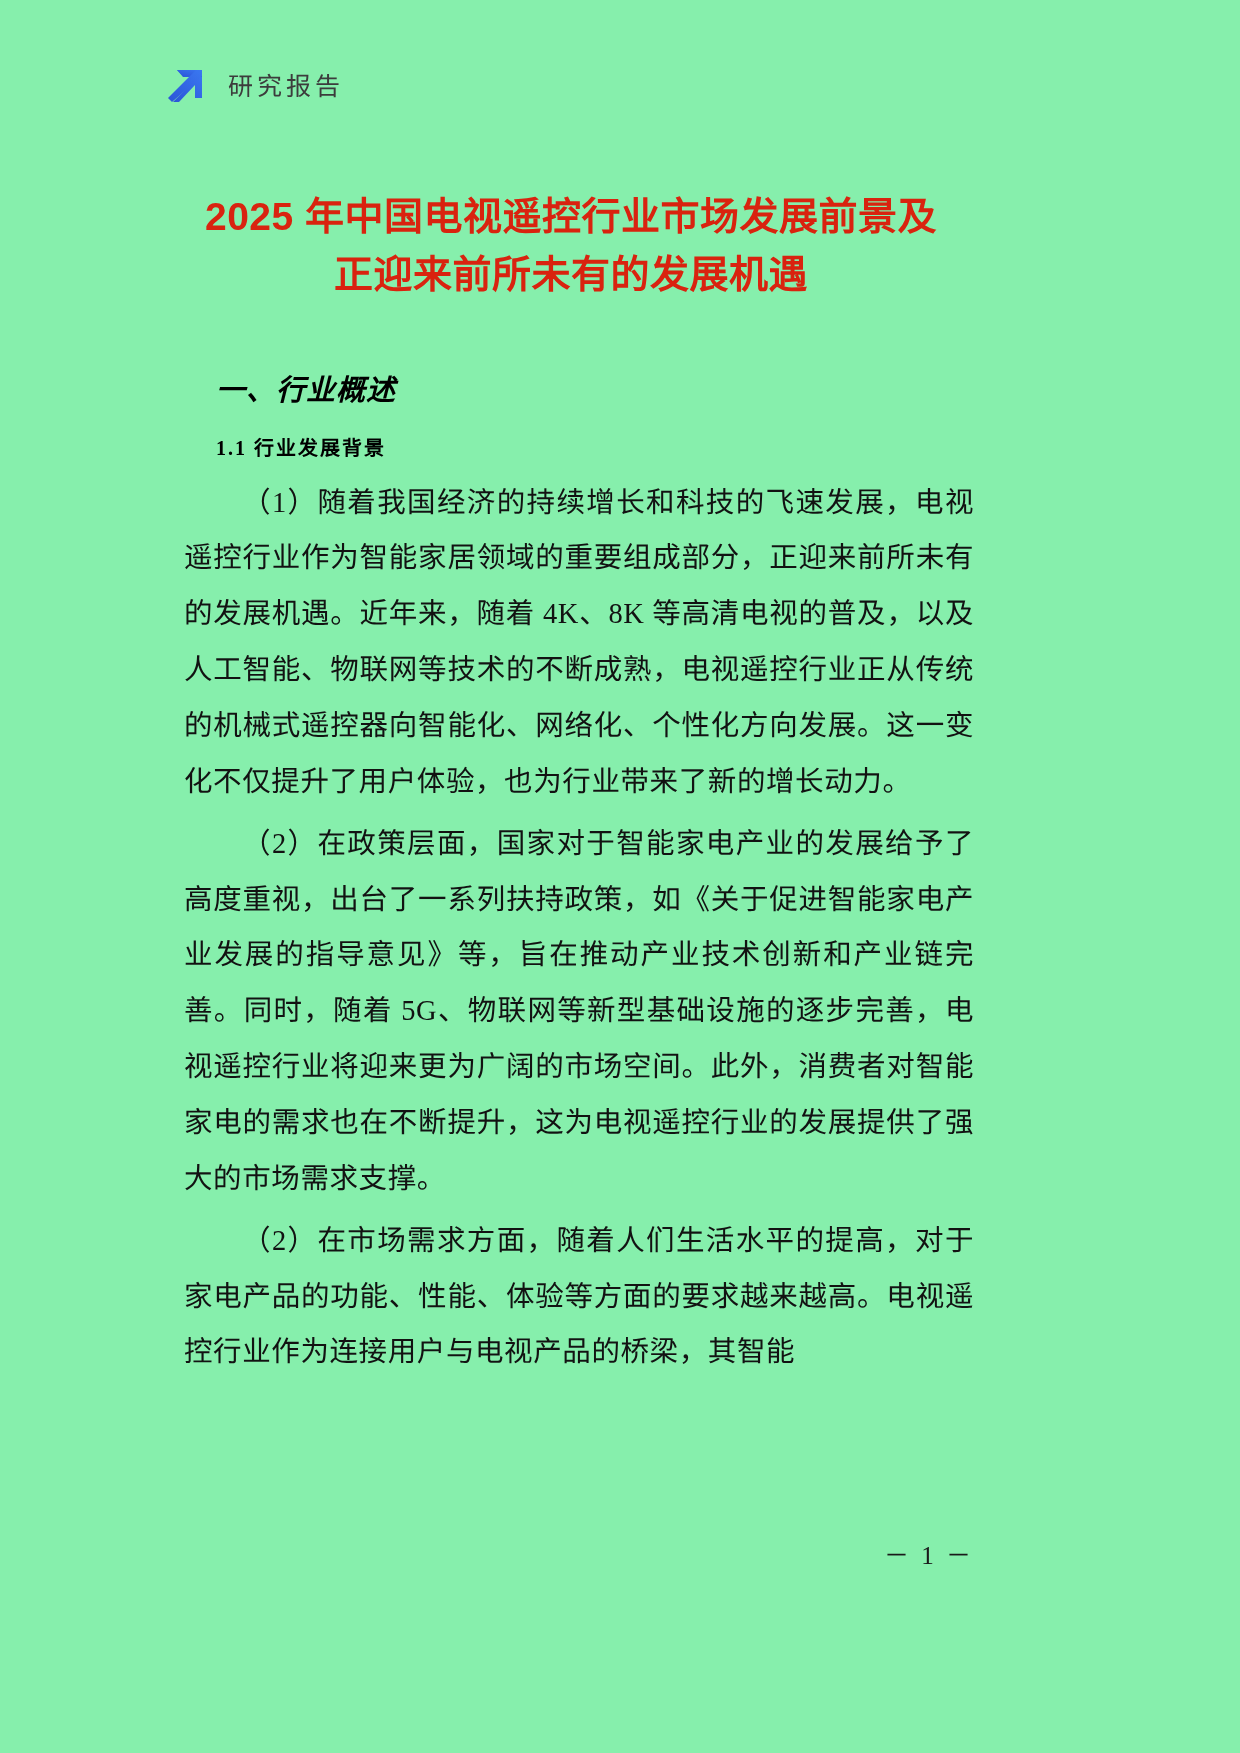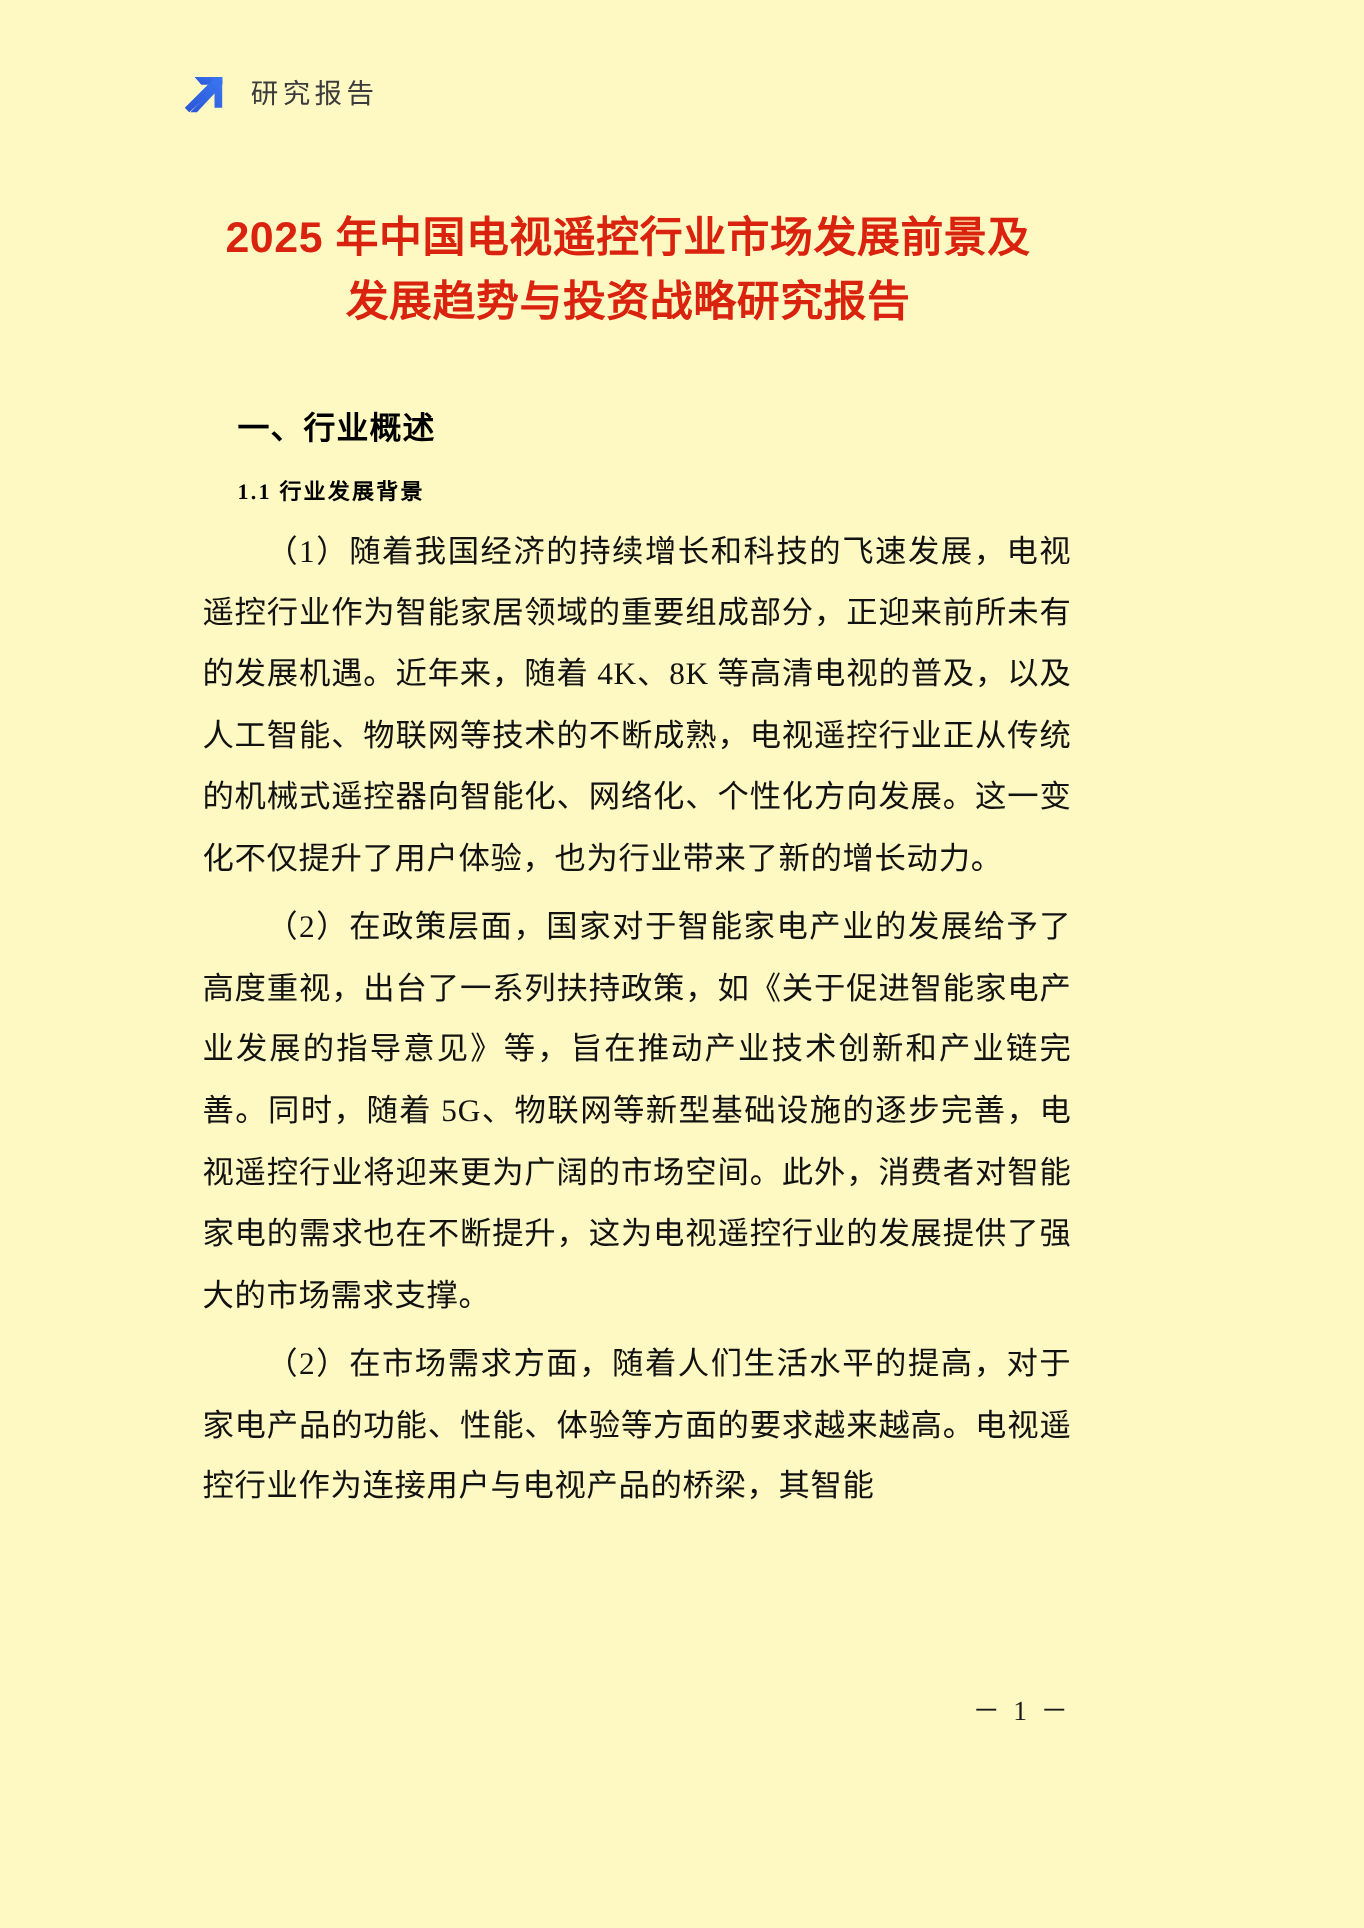--- a/index.html
+++ b/index.html
@@ -8,21 +8,21 @@
     padding: 0;
     background: #ffffff;
   }
   body {
     font-family: "Liberation Serif", "DejaVu Serif", serif;
   }
   .page {
     position: relative;
     width: 1240px;
     height: 1753px;
-    background: #fef9c3;
+    background: #86efac;
     margin: 0 auto;
     overflow: hidden;
     box-sizing: border-box;
   }
 
   
   .header {
     position: absolute;
     top: 58px;
     left: 158px;
@@ -70,20 +70,21 @@
 
   .h1 {
     font-family: "Liberation Sans", "DejaVu Sans", sans-serif;
     font-weight: bold;
     font-size: 29px;
     color: #000000;
     margin: 0 0 22px 0;
     padding-left: 48px;
     letter-spacing: 1px;
     line-height: 1.4;
+    font-style: italic;
   }
 
   .h2 {
     font-family: "Liberation Serif", "DejaVu Serif", serif;
     font-size: 20px;
     color: #000000;
     margin: 0 0 12px 0;
     padding-left: 48px;
     letter-spacing: 2px;
     line-height: 1.5;
@@ -133,21 +134,21 @@
         <path d="M21 12 L46 12 L46 19 L27 19 Z" fill="url(#lg)" transform="translate(-2,0)"></path>
         <path d="M19 12 L44 12 L44 18 L25 18 Z" fill="url(#lg)"></path>
         <path d="M14 44 L10 40 L38 12 L44 12 L44 18 Z" fill="url(#lg)"></path>
       </svg>
     </span>
     <span class="logo-text">研究报告</span>
   </div>
 
   <div class="doc-title">
     <span class="tline">2025 年中国电视遥控行业市场发展前景及</span>
-    <span class="tline">发展趋势与投资战略研究报告</span>
+    <span class="tline">正迎来前所未有的发展机遇</span>
   </div>
 
   <div class="content">
 
     <h1 class="h1">一、行业概述</h1>
 
     <h2 class="h2">1.1 行业发展背景</h2>
 
     <p class="para">（1）随着我国经济的持续增长和科技的飞速发展，电视遥控行业作为智能家居领域的重要组成部分，正迎来前所未有的发展机遇。近年来，随着 4K、8K 等高清电视的普及，以及人工智能、物联网等技术的不断成熟，电视遥控行业正从传统的机械式遥控器向智能化、网络化、个性化方向发展。这一变化不仅提升了用户体验，也为行业带来了新的增长动力。</p>
     <p class="para">（2）在政策层面，国家对于智能家电产业的发展给予了高度重视，出台了一系列扶持政策，如《关于促进智能家电产业发展的指导意见》等，旨在推动产业技术创新和产业链完善。同时，随着 5G、物联网等新型基础设施的逐步完善，电视遥控行业将迎来更为广阔的市场空间。此外，消费者对智能家电的需求也在不断提升，这为电视遥控行业的发展提供了强大的市场需求支撑。</p>

